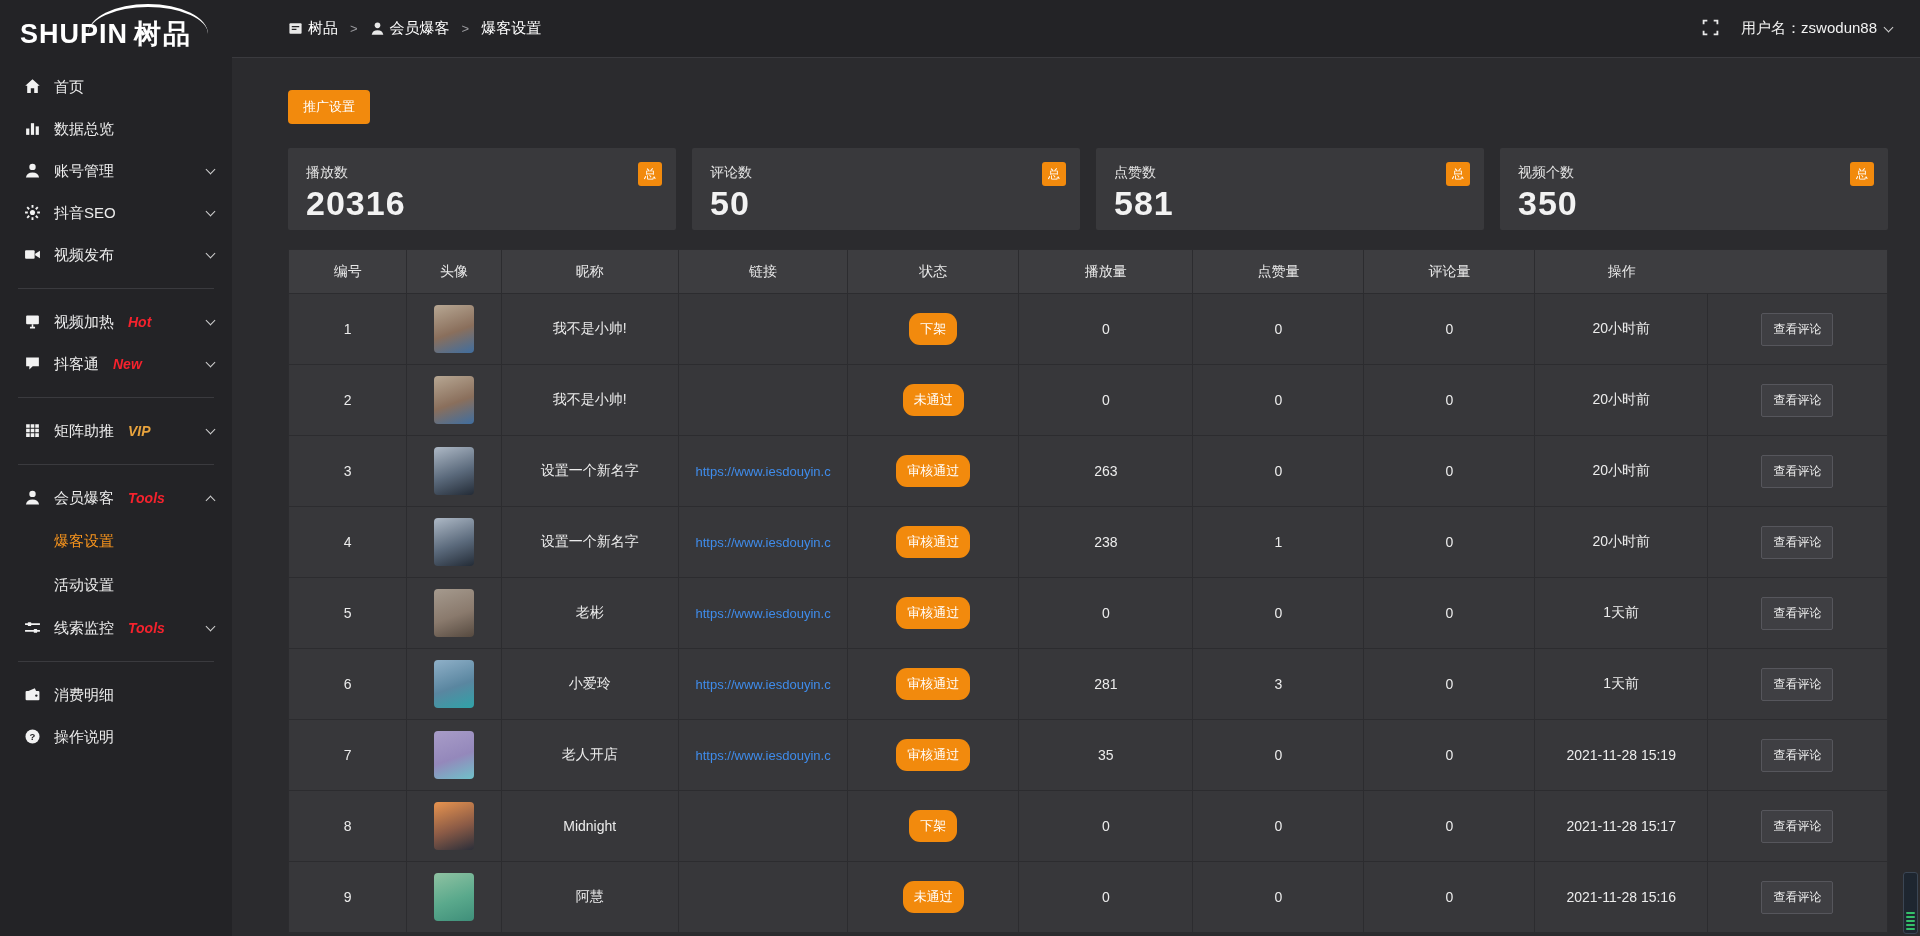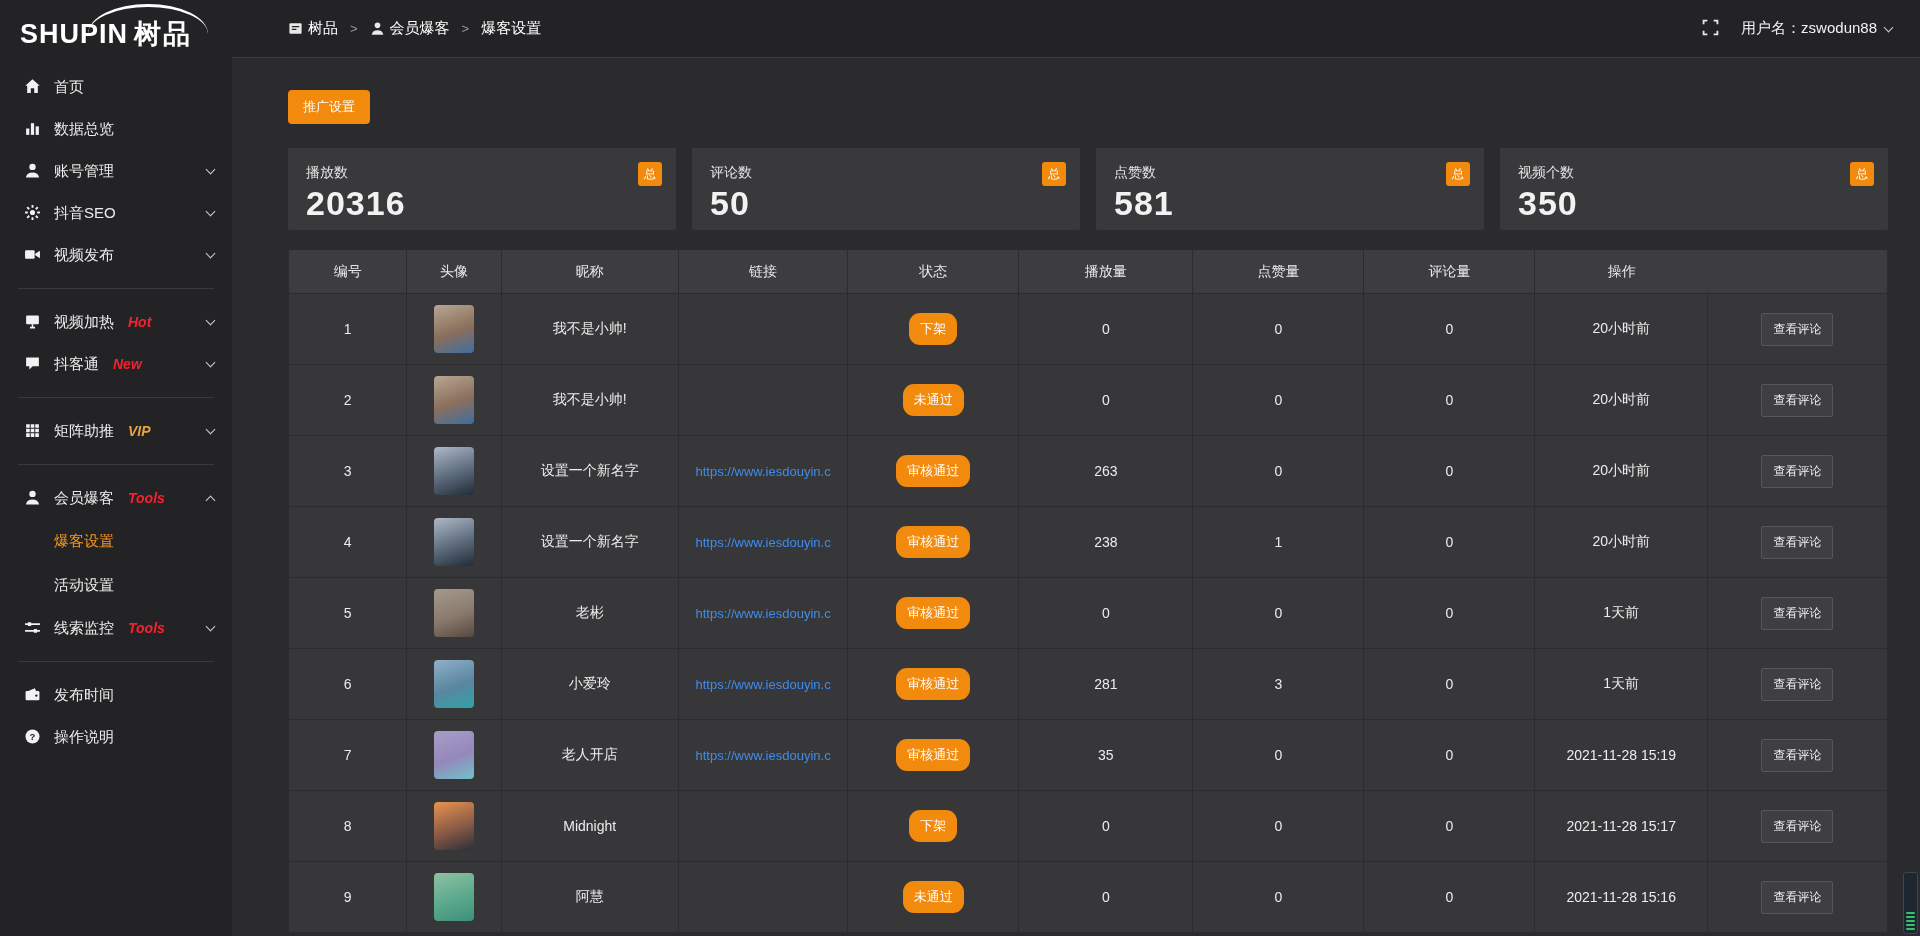--- a/index.html
+++ b/index.html
@@ -217,21 +217,21 @@
         </div>
         <div class="nav-divider"></div>
         <div class="nav-item">
           <span class="ni-icon">
             <svg viewBox="0 0 16 16">
               <path d="M2 5.6 10.2 2l1.2 2.8z"></path>
               <rect x="1.5" y="4.6" width="13" height="8.8" rx="1"></rect>
               <circle cx="11.6" cy="9" r="1.1" fill="#232326"></circle>
             </svg>
           </span>
-          <span class="ni-label">发布时间</span>
+          <span class="ni-label">消费明细</span>
           <span class="ni-spacer"></span>
         </div>
         <div class="nav-item">
           <span class="ni-icon">
             <svg viewBox="0 0 16 16">
               <circle cx="8" cy="8" r="6.6"></circle>
               <text x="8" y="11" text-anchor="middle" font-size="9" font-weight="bold" fill="#232326">?</text>
             </svg>
           </span>
           <span class="ni-label">操作说明</span>

